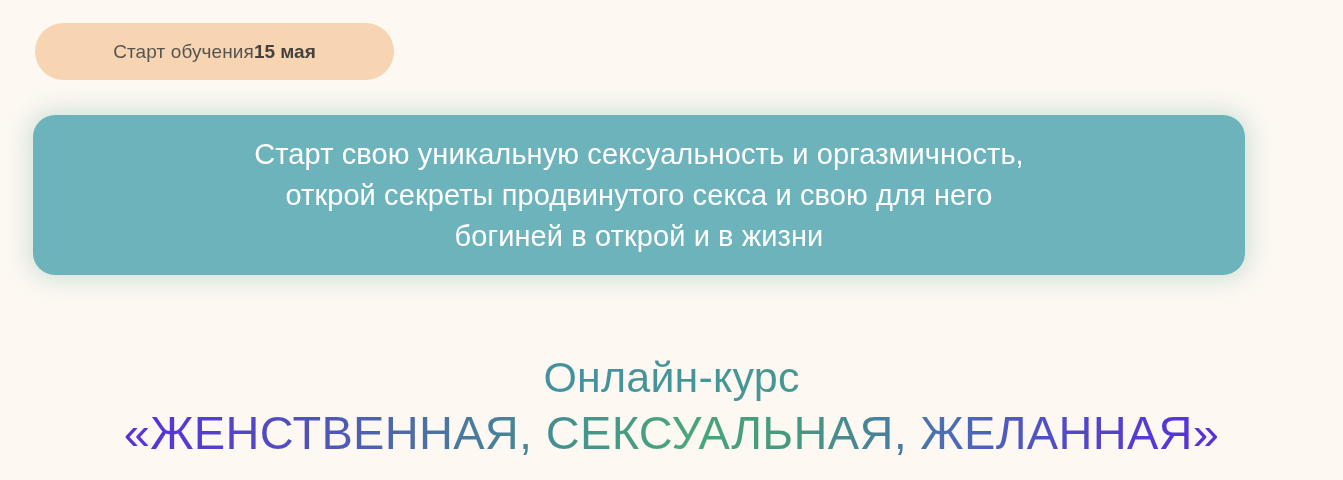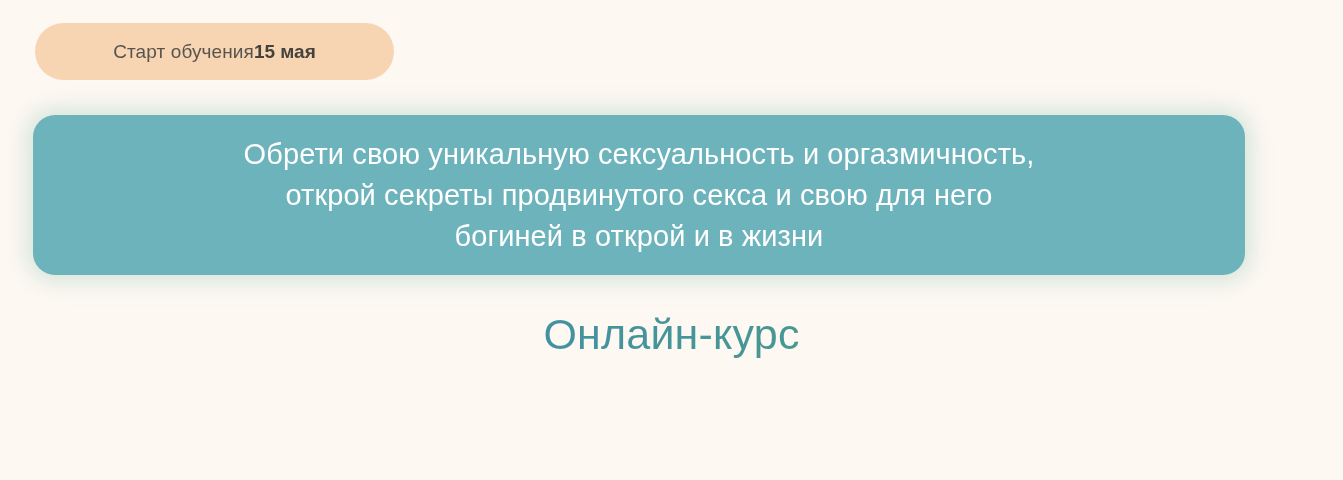--- a/index.html
+++ b/index.html
@@ -84,20 +84,21 @@
   .subtitle-online {
     font-size: 43px;
     line-height: 52px;
     letter-spacing: 0.2px;
     background-image: linear-gradient(90deg, #3C8EAC 0%, #438FA4 35%, #489B8C 68%, #4CA776 100%);
     -webkit-background-clip: text;
     background-clip: text;
     color: transparent;
     -webkit-text-fill-color: transparent;
     display: block;
+    margin-top: 43px;
   }
   .main-title {
     font-size: 47px;
     line-height: 60px;
     letter-spacing: 0.3px;
     white-space: nowrap;
     background-image: linear-gradient(90deg,
         #5B27E2 0%,
         #5A2ADF 7%,
         #5340CF 16%,
@@ -121,22 +122,23 @@
 <body>
 
 <div class="promo-root">
 
   <div class="start-badge">
     <span class="start-badge-text">Старт обучения</span>
     <span class="start-badge-date">15 мая</span>
   </div>
 
   <div class="teal-banner">
-    <div class="teal-line">Обрети свою уникальную сексуальность и оргазмичность,</div>
+    <div class="teal-line">Старт свою уникальную сексуальность и оргазмичность,</div>
     <div class="teal-line">открой секреты продвинутого секса и свою для него</div>
     <div class="teal-line">богиней в открой и в жизни</div>
   </div>
 
   <div class="headings">
     <span class="subtitle-online">Онлайн-курс</span>
+    <span class="main-title">«ЖЕНСТВЕННАЯ, СЕКСУАЛЬНАЯ, ЖЕЛАННАЯ»</span>
   </div>
 
 </div>
 
 </body></html>

